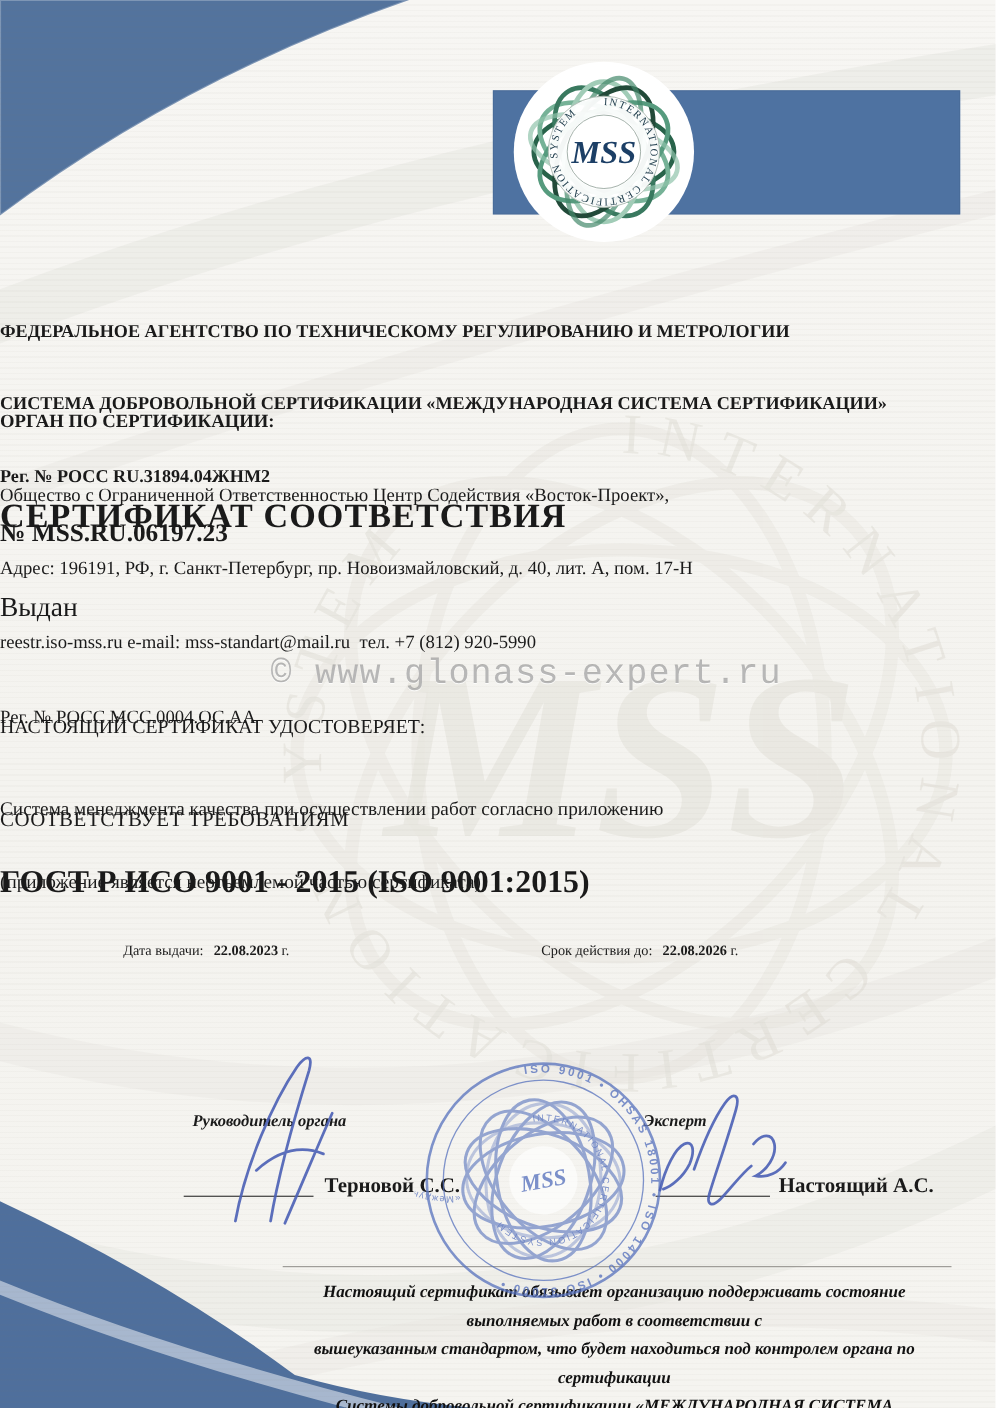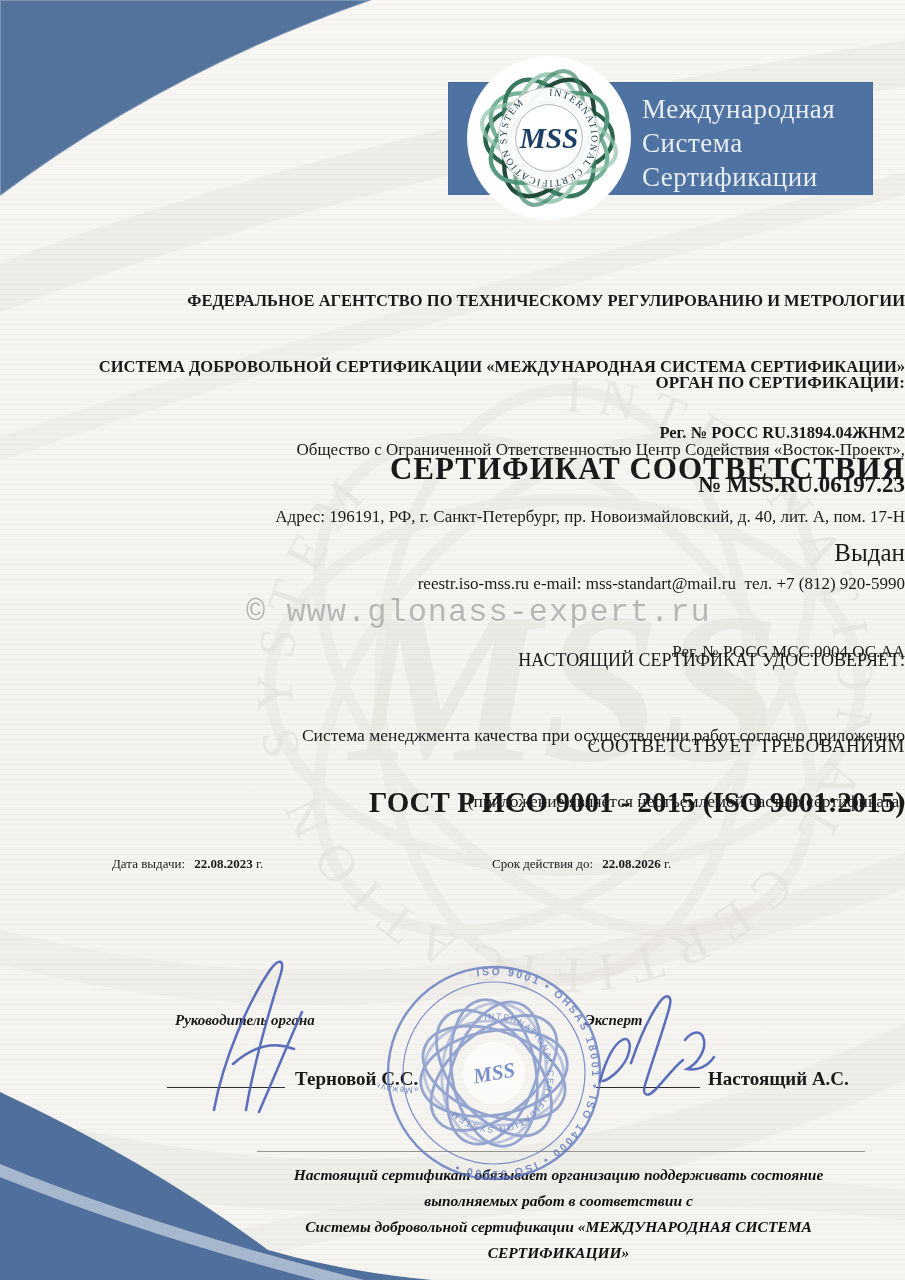--- a/index.html
+++ b/index.html
@@ -19,21 +19,21 @@
   #overlay{z-index:3}
   #wm{z-index:4}
 
   
   .band{left:448px;top:82px;width:425px;height:113px;background:#4e72a1;
         box-shadow:0 0 0 1px rgba(60,90,130,.25) inset}
   .band-title{left:642px;top:92px;line-height:34px;font-size:27px;color:#e9edf4;letter-spacing:.5px}
   #logo{left:462px;top:51px}
 
   
-  .cblock{left:0;right:0;text-align:right;white-space:pre-wrap}
+  .cblock{left:0;right:0;text-align:left;white-space:pre-wrap}
   .authority{top:246px;font-weight:bold;font-size:16.5px;line-height:22px}
   .orgbody{top:327px;font-size:17px;line-height:22.4px}
   .orgbody .h{font-weight:bold}
   .cert-title{top:451px;font-weight:bold;font-size:31px;letter-spacing:1px}
   .cert-no{top:472px;font-weight:bold;font-size:23px}
   .issued{top:539px;font-size:25px}
   .company{top:565px;font-weight:bold;font-size:19.5px;line-height:25px}
   .certifies{top:650px;font-size:18px}
   .scope{top:680px;font-size:17.5px;line-height:22px}
   .conforms{top:735px;font-size:19px;letter-spacing:.5px}
@@ -100,25 +100,20 @@
 
   <path d="M0,1092 Q150,1162 268,1250 Q345,1272 432,1280 L0,1280 Z" fill="#4f6f9c"></path>
   <path d="M-30,1158 Q150,1235 400,1295" stroke="rgba(255,255,255,.5)" stroke-width="12" fill="none"></path>
 </svg>
 
 <div id="texture" class="layer"></div>
 
 <div id="content" class="layer">
 
   <div class="abs band"></div>
-  <div class="abs band-title">
-    <div>Международная</div>
-    <div>Система</div>
-    <div>Сертификации</div>
-  </div>
 
   <svg id="logo" class="abs" width="174" height="174" viewBox="0 0 172 172">
     <defs>
         <path id="lgRing" d="M86,44 a42,42 0 1,1 -0.02,0" fill="none"></path>
       </defs>
     <circle cx="86" cy="86" r="81" fill="#ffffff"></circle>
     <g fill="none" stroke-width="4.2" opacity=".95">
       <ellipse cx="86" cy="86" rx="63" ry="36" stroke="#1d5b41"></ellipse>
       <ellipse cx="86" cy="86" rx="63" ry="36" stroke="#6fae92" transform="rotate(30 86 86)"></ellipse>
       <ellipse cx="86" cy="86" rx="63" ry="36" stroke="#2f7257" transform="rotate(60 86 86)"></ellipse>
@@ -179,20 +174,21 @@
   <div id="role-left" class="abs role">Руководитель органа</div>
   <div id="role-right" class="abs role">Эксперт</div>
   <div id="line-left" class="abs sig-line"></div>
   <div id="line-right" class="abs sig-line"></div>
   <div id="name-left" class="abs sig-name">Терновой С.С.</div>
   <div id="name-right" class="abs sig-name">Настоящий А.С.</div>
 
   <div id="divider" class="abs"></div>
   <div class="abs footer">
     <div>Настоящий сертификат обязывает организацию поддерживать состояние выполняемых работ в соответствии с</div>
+    <div>вышеуказанным стандартом, что будет находиться под контролем органа по сертификации</div>
     <div>Системы добровольной сертификации «МЕЖДУНАРОДНАЯ СИСТЕМА СЕРТИФИКАЦИИ»</div>
 
   </div>
 </div>
 
 <svg id="stamp" class="abs" width="234" height="234" viewBox="0 0 234 234" style="z-index:3">
   <defs>
     <path id="stOuter" d="M117,19 a98,98 0 1,1 -0.02,0" fill="none"></path>
     <path id="stRu" d="M40,117 a77,77 0 1,1 0.02,0" fill="none"></path>
     <path id="stInner" d="M117,63 a54,54 0 1,1 -0.02,0" fill="none"></path>

